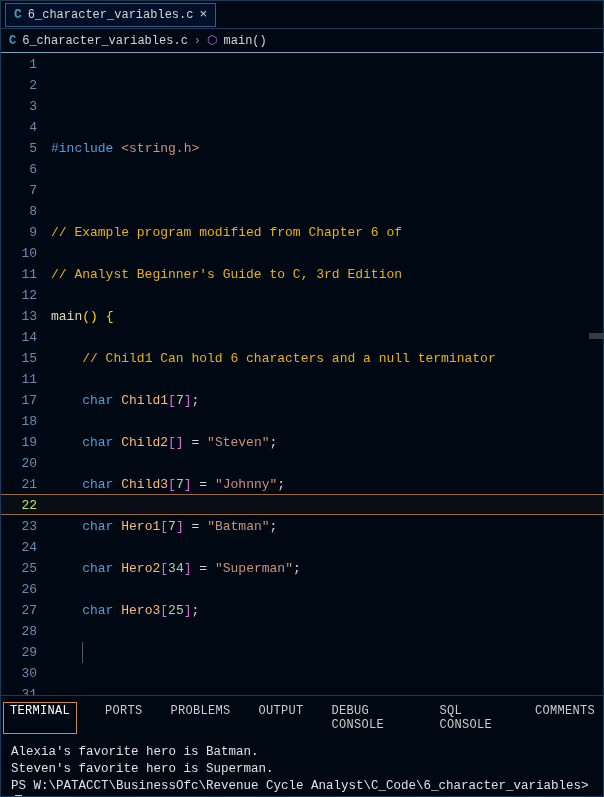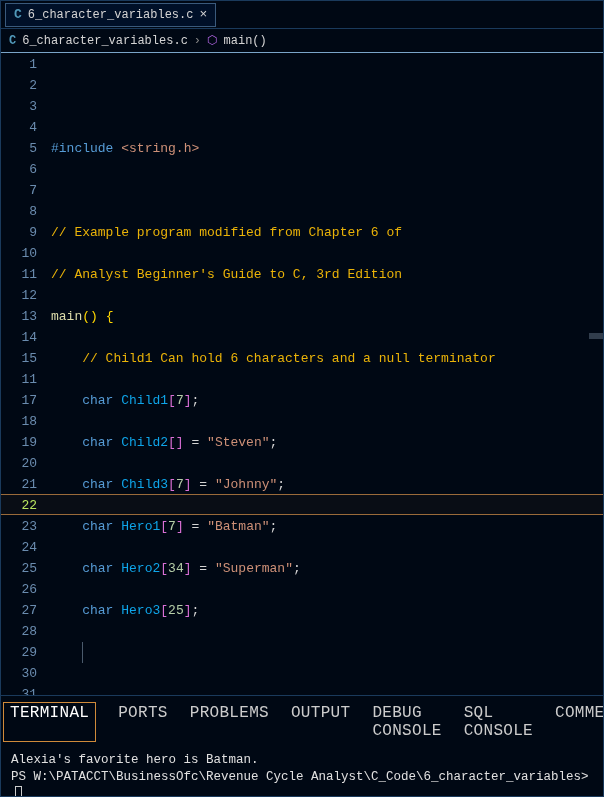--- a/index.html
+++ b/index.html
@@ -90,33 +90,33 @@
   border-left: 1px solid #2a3a4c;
   height: 21px;
   vertical-align: top;
 }
 .guide.active { border-left-color: #4a5a6c; }
 .kw { color: #569cd6; }
 .fn { color: #dcdcaa; }
 .cmt { color: #eab308; margin-top: 24px; }
 .str { color: #ce9178; }
 .num { color: #b5cea8; }
-.var { color: #0ea5e9; }
+.var { color: #fdba74; }
 .brk { color: #ffd700; }
 .brk2 { color: #da70d6; }
 .op { color: #d4d4d4; }
 .panel {
   border-top: 1px solid #1a3a5c;
   background: #000814;
 }
 .panel-tabs {
   display: flex;
   padding: 6px 8px 2px 8px;
-  gap: 22px;
-  font-size: 16px;
+  gap: 28px;
+  font-size: 12px;
   color: #ccc;
 }
 .panel-tab {
   color: #ccc;
   letter-spacing: 0.3px;
   cursor: pointer;
   padding: 2px 0;
 }
 .panel-tab.active {
   color: #fff;
@@ -244,18 +244,19 @@
     <span class="panel-tab active">TERMINAL</span>
     <span class="panel-tab">PORTS</span>
     <span class="panel-tab">PROBLEMS</span>
     <span class="panel-tab">OUTPUT</span>
     <span class="panel-tab">DEBUG CONSOLE</span>
     <span class="panel-tab">SQL CONSOLE</span>
     <span class="panel-tab">COMMENTS</span>
   </div>
   <div class="terminal">
     <div>Alexia's favorite hero is Batman.</div>
+    <div>Steven's favorite hero is Superman.</div>
     <div class="prompt">
       <span>PS W:\PATACCT\BusinessOfc\Revenue Cycle Analyst\C_Code\6_character_variables&gt;</span>
         <span class="cursor"></span>
     </div>
   </div>
 </div>
 
 </body></html>

